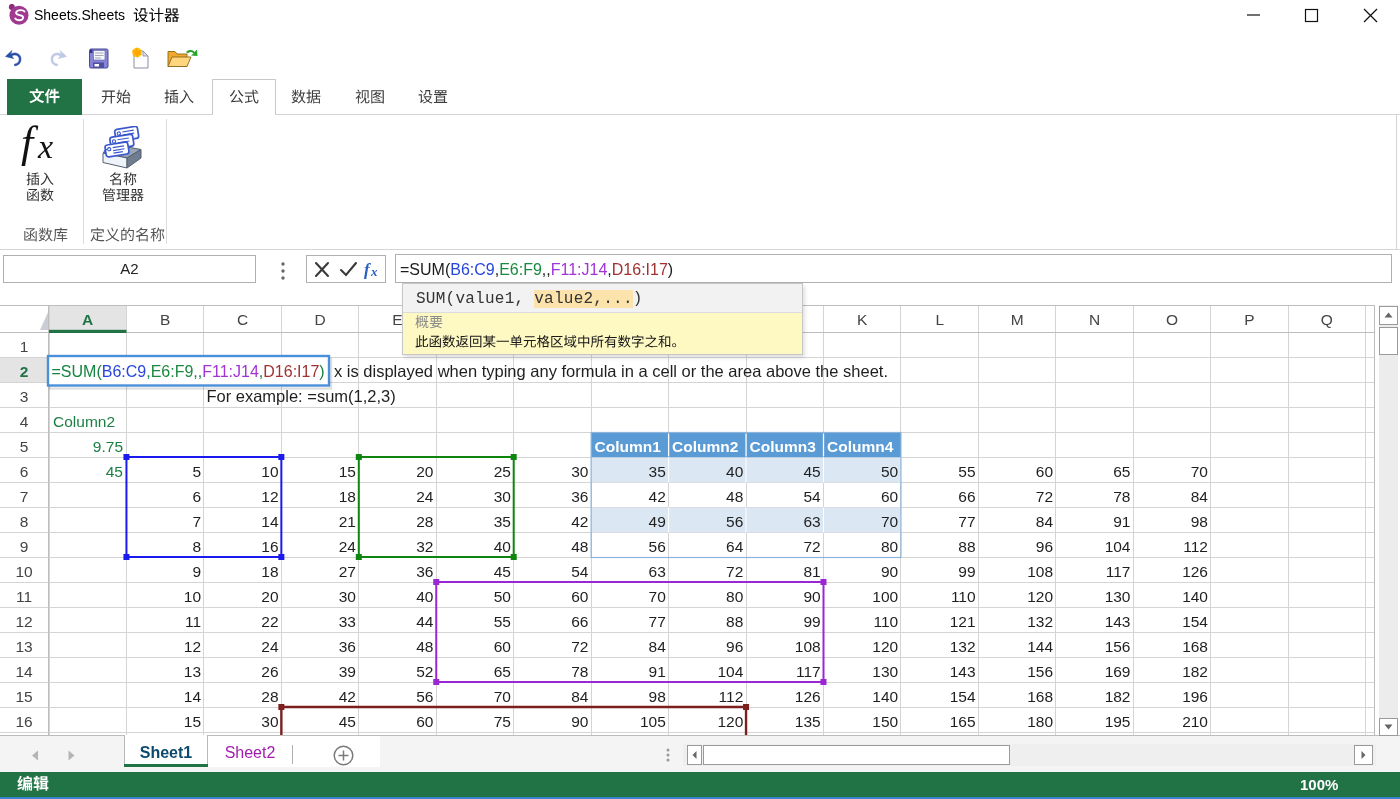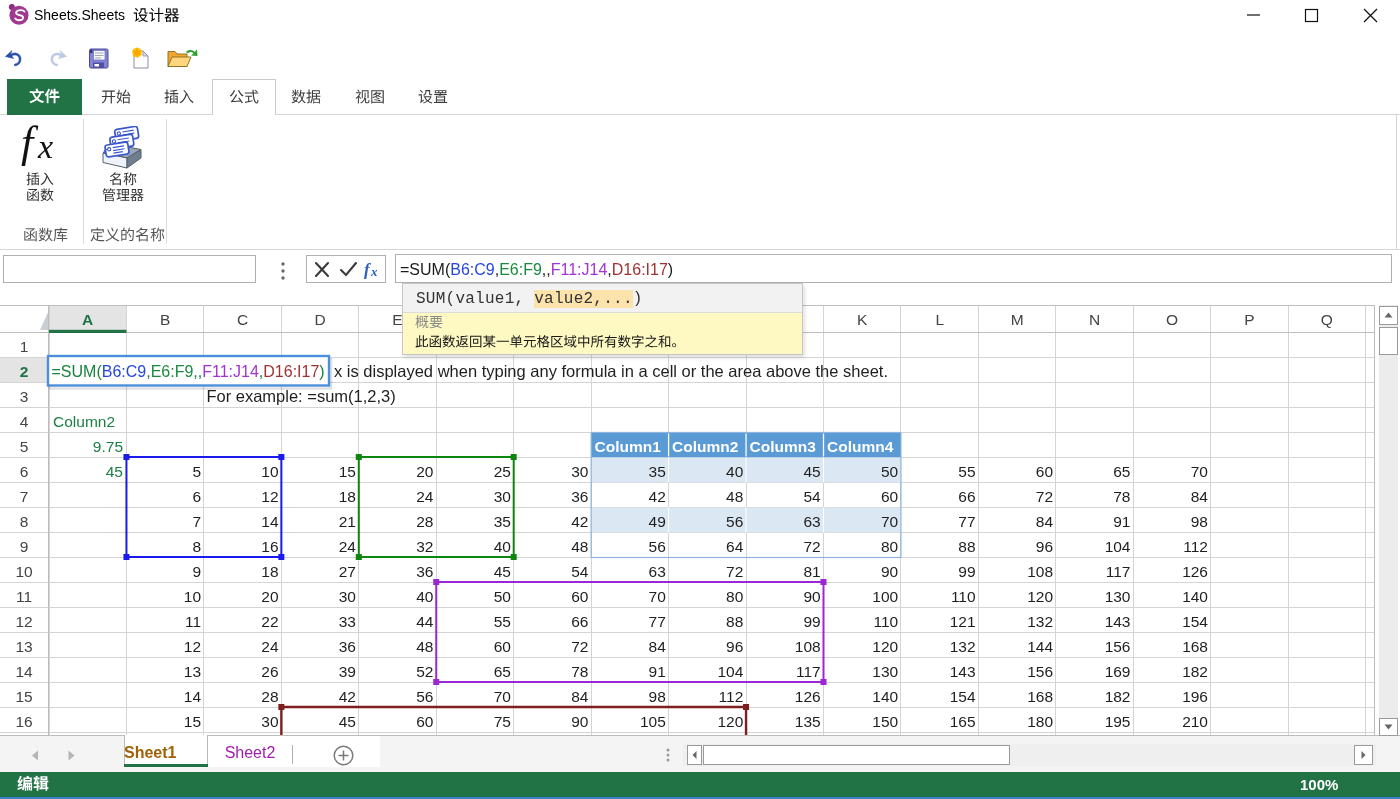--- a/index.html
+++ b/index.html
@@ -120,20 +120,21 @@
 <svg style="position:absolute;left:109.0px;top:167.9px;overflow:visible" width="30" height="21">
       <path transform="translate(0,16.1)" d="M3.7 -7.4C4.4 -6.9 5.2 -6.2 5.8 -5.7C4.2 -4.8 2.4 -4.2 0.7 -3.8C0.9 -3.6 1.1 -3.1 1.2 -2.9C2.0 -3.0 2.8 -3.3 3.5 -3.5V1.1H4.6V0.4H10.8V1.1H11.9V-4.8H6.3C8.6 -6.0 10.7 -7.7 11.8 -10.0L11.1 -10.4L10.9 -10.4H6.0C6.3 -10.8 6.6 -11.2 6.9 -11.6L5.7 -11.8C4.9 -10.5 3.3 -8.9 1.0 -7.8C1.2 -7.6 1.6 -7.3 1.7 -7.0C3.0 -7.7 4.1 -8.5 5.1 -9.4H10.3C9.4 -8.2 8.2 -7.1 6.8 -6.2C6.2 -6.8 5.2 -7.5 4.5 -8.0ZM10.8 -0.6H4.6V-3.8H10.8Z M21.2 -6.3C20.8 -4.5 20.3 -2.8 19.5 -1.7C19.7 -1.6 20.2 -1.3 20.3 -1.1C21.1 -2.4 21.8 -4.2 22.1 -6.1ZM24.9 -6.2C25.6 -4.6 26.2 -2.6 26.3 -1.3L27.3 -1.6C27.1 -2.9 26.5 -4.9 25.9 -6.4ZM21.4 -11.7C21.1 -9.9 20.5 -8.2 19.7 -6.9V-7.7H17.9V-10.2C18.6 -10.4 19.2 -10.6 19.7 -10.8L19.1 -11.6C18.1 -11.2 16.4 -10.8 14.9 -10.5C15.0 -10.3 15.1 -9.9 15.2 -9.7C15.7 -9.8 16.3 -9.9 16.9 -10.0V-7.7H14.8V-6.8H16.8C16.3 -5.2 15.3 -3.3 14.5 -2.3C14.6 -2.1 14.9 -1.7 15.0 -1.4C15.7 -2.3 16.4 -3.7 16.9 -5.1V1.1H17.9V-5.2C18.4 -4.6 18.9 -3.8 19.1 -3.4L19.7 -4.2C19.5 -4.5 18.3 -5.8 17.9 -6.2V-6.8H19.6L19.5 -6.7C19.8 -6.6 20.2 -6.3 20.4 -6.1C20.9 -6.9 21.4 -7.8 21.7 -8.9H23.1V-0.2C23.1 0.0 23.1 0.1 22.9 0.1C22.7 0.1 22.1 0.1 21.4 0.1C21.6 0.3 21.8 0.8 21.8 1.1C22.7 1.1 23.3 1.0 23.7 0.9C24.1 0.7 24.2 0.4 24.2 -0.2V-8.9H26.1C25.9 -8.4 25.6 -7.9 25.3 -7.4L26.3 -7.1C26.7 -7.9 27.1 -8.9 27.4 -9.8L26.7 -10.0L26.6 -9.9H22.1C22.2 -10.4 22.3 -11.0 22.5 -11.5Z" fill="#333"></path>
     </svg>
 <svg style="position:absolute;left:102.0px;top:183.9px;overflow:visible" width="44" height="21">
       <path transform="translate(0,16.1)" d="M3.0 -6.1V1.1H4.0V0.7H10.8V1.1H11.8V-2.4H4.0V-3.3H11.1V-6.1ZM10.8 -0.2H4.0V-1.5H10.8ZM6.2 -8.7C6.3 -8.4 6.5 -8.1 6.6 -7.8H1.4V-5.5H2.4V-7.0H11.7V-5.5H12.8V-7.8H7.7C7.5 -8.2 7.3 -8.6 7.1 -8.9ZM4.0 -5.3H10.1V-4.1H4.0ZM2.3 -11.8C2.0 -10.6 1.4 -9.4 0.6 -8.6C0.9 -8.5 1.3 -8.3 1.5 -8.1C1.9 -8.6 2.3 -9.2 2.6 -9.8H3.6C3.9 -9.3 4.2 -8.7 4.4 -8.3L5.2 -8.6C5.1 -8.9 4.9 -9.4 4.6 -9.8H6.8V-10.6H3.0C3.1 -10.9 3.3 -11.3 3.4 -11.6ZM8.3 -11.8C8.0 -10.8 7.5 -9.8 6.9 -9.1C7.1 -9.0 7.6 -8.8 7.8 -8.6C8.1 -9.0 8.3 -9.4 8.6 -9.8H9.6C10.0 -9.3 10.4 -8.7 10.6 -8.2L11.4 -8.6C11.3 -9.0 11.0 -9.4 10.7 -9.8H13.2V-10.6H8.9C9.1 -10.9 9.2 -11.3 9.3 -11.6Z M20.7 -7.6H22.8V-5.8H20.7ZM23.7 -7.6H25.9V-5.8H23.7ZM20.7 -10.2H22.8V-8.4H20.7ZM23.7 -10.2H25.9V-8.4H23.7ZM18.5 -0.3V0.7H27.5V-0.3H23.8V-2.2H27.1V-3.2H23.8V-4.8H26.9V-11.1H19.7V-4.8H22.7V-3.2H19.5V-2.2H22.7V-0.3ZM14.5 -1.4 14.8 -0.3C16.0 -0.7 17.6 -1.3 19.1 -1.8L18.9 -2.8L17.4 -2.3V-5.8H18.8V-6.8H17.4V-9.8H19.0V-10.8H14.6V-9.8H16.4V-6.8H14.8V-5.8H16.4V-2.0C15.7 -1.8 15.0 -1.6 14.5 -1.4Z M30.7 -10.2H33.1V-8.2H30.7ZM36.7 -10.2H39.2V-8.2H36.7ZM36.6 -6.8C37.2 -6.6 37.9 -6.2 38.4 -5.9H34.3C34.6 -6.3 34.9 -6.8 35.2 -7.3L34.1 -7.4V-11.1H29.8V-7.3H34.0C33.8 -6.8 33.5 -6.4 33.1 -5.9H28.7V-4.9H32.2C31.2 -4.1 30.0 -3.3 28.4 -2.8C28.6 -2.6 28.9 -2.2 29.0 -2.0L29.8 -2.3V1.1H30.8V0.7H33.1V1.0H34.1V-3.2H31.4C32.3 -3.7 33.0 -4.3 33.5 -4.9H36.1C36.7 -4.3 37.5 -3.7 38.3 -3.2H35.8V1.1H36.7V0.7H39.2V1.0H40.2V-2.3L40.9 -2.1C41.1 -2.3 41.4 -2.7 41.6 -2.9C40.1 -3.3 38.5 -4.0 37.5 -4.9H41.3V-5.9H38.8L39.2 -6.3C38.8 -6.7 37.9 -7.1 37.1 -7.3ZM35.7 -11.1V-7.3H40.2V-11.1ZM30.8 -0.2V-2.3H33.1V-0.2ZM36.7 -0.2V-2.3H39.2V-0.2Z" fill="#333"></path>
     </svg>
 <svg style="position:absolute;left:89.5px;top:222.8px;overflow:visible" width="77" height="22">
       <path transform="translate(0,17.2)" d="M3.4 -5.7C3.0 -3.0 2.2 -0.8 0.5 0.5C0.8 0.7 1.3 1.0 1.5 1.2C2.5 0.4 3.2 -0.8 3.7 -2.2C5.1 0.4 7.3 1.0 10.5 1.0H14.0C14.0 0.6 14.2 0.1 14.4 -0.2C13.7 -0.2 11.1 -0.2 10.5 -0.2C9.6 -0.2 8.8 -0.2 8.1 -0.3V-3.4H12.5V-4.4H8.1V-6.9H11.9V-8.0H3.2V-6.9H6.9V-0.7C5.7 -1.1 4.7 -2.0 4.1 -3.6C4.3 -4.2 4.4 -4.9 4.5 -5.5ZM6.4 -12.4C6.6 -11.9 6.9 -11.4 7.1 -10.9H1.2V-7.6H2.3V-9.8H12.6V-7.6H13.8V-10.9H8.4C8.2 -11.4 7.8 -12.2 7.5 -12.7Z M21.2 -12.3C21.7 -11.2 22.4 -9.6 22.7 -8.6L23.7 -9.1C23.4 -10.0 22.7 -11.5 22.2 -12.7ZM26.9 -11.5C25.9 -8.6 24.6 -6.1 22.5 -4.0C20.7 -5.9 19.2 -8.3 18.2 -10.9L17.2 -10.5C18.3 -7.7 19.8 -5.2 21.7 -3.2C20.1 -1.8 18.0 -0.6 15.5 0.2C15.8 0.5 16.0 0.9 16.2 1.2C18.7 0.3 20.8 -0.9 22.5 -2.4C24.2 -0.8 26.3 0.4 28.6 1.2C28.8 0.9 29.2 0.4 29.4 0.2C27.1 -0.5 25.1 -1.7 23.4 -3.2C25.5 -5.4 27.0 -8.1 28.0 -11.1Z M38.3 -6.3C39.1 -5.2 40.1 -3.8 40.6 -2.8L41.5 -3.4C41.0 -4.3 40.0 -5.8 39.1 -6.8ZM33.6 -12.6C33.5 -11.9 33.2 -10.9 33.0 -10.2H31.3V0.8H32.3V-0.4H36.5V-10.2H34.0C34.3 -10.8 34.6 -11.7 34.8 -12.4ZM32.3 -9.2H35.5V-6.0H32.3ZM32.3 -1.4V-5.0H35.5V-1.4ZM39.0 -12.7C38.5 -10.6 37.7 -8.5 36.6 -7.2C36.9 -7.0 37.4 -6.7 37.6 -6.5C38.1 -7.3 38.6 -8.2 39.0 -9.2H42.8C42.7 -3.2 42.4 -0.9 41.9 -0.4C41.8 -0.1 41.6 -0.1 41.3 -0.1C41.0 -0.1 40.0 -0.1 39.1 -0.2C39.3 0.1 39.4 0.6 39.4 0.9C40.3 0.9 41.2 1.0 41.7 0.9C42.2 0.9 42.5 0.7 42.9 0.3C43.5 -0.4 43.7 -2.8 43.9 -9.7C43.9 -9.8 43.9 -10.2 43.9 -10.2H39.4C39.6 -10.9 39.9 -11.7 40.0 -12.4Z M48.9 -7.9C49.7 -7.4 50.6 -6.7 51.3 -6.1C49.5 -5.2 47.6 -4.5 45.7 -4.1C45.9 -3.8 46.2 -3.4 46.3 -3.1C47.1 -3.3 48.0 -3.5 48.8 -3.8V1.2H49.9V0.4H56.6V1.2H57.7V-5.1H51.8C54.3 -6.4 56.4 -8.3 57.7 -10.7L56.9 -11.2L56.7 -11.1H51.4C51.8 -11.5 52.1 -12.0 52.4 -12.4L51.1 -12.6C50.2 -11.2 48.5 -9.5 46.0 -8.4C46.3 -8.2 46.7 -7.8 46.8 -7.5C48.3 -8.2 49.4 -9.1 50.4 -10.1H56.0C55.1 -8.7 53.8 -7.6 52.3 -6.7C51.6 -7.3 50.6 -8.0 49.8 -8.6ZM56.6 -0.6H49.9V-4.1H56.6Z M67.7 -6.8C67.3 -4.9 66.7 -3.0 65.9 -1.8C66.1 -1.7 66.6 -1.4 66.8 -1.2C67.7 -2.5 68.3 -4.5 68.7 -6.6ZM71.7 -6.6C72.4 -5.0 73.0 -2.8 73.2 -1.4L74.3 -1.7C74.0 -3.1 73.4 -5.2 72.7 -6.9ZM68.0 -12.6C67.6 -10.7 67.0 -8.7 66.1 -7.4V-8.3H64.2V-11.0C64.9 -11.1 65.6 -11.4 66.1 -11.6L65.5 -12.5C64.4 -12.0 62.5 -11.5 60.9 -11.3C61.1 -11.0 61.2 -10.7 61.3 -10.4C61.9 -10.5 62.5 -10.6 63.1 -10.7V-8.3H60.8V-7.2H63.0C62.4 -5.5 61.4 -3.6 60.5 -2.5C60.7 -2.2 60.9 -1.8 61.0 -1.5C61.8 -2.5 62.5 -3.9 63.1 -5.4V1.2H64.2V-5.5C64.7 -4.9 65.2 -4.0 65.5 -3.6L66.1 -4.5C65.8 -4.9 64.6 -6.2 64.2 -6.7V-7.2H66.0L65.9 -7.2C66.2 -7.0 66.7 -6.7 66.9 -6.6C67.4 -7.4 67.9 -8.4 68.3 -9.6H69.8V-0.2C69.8 0.0 69.7 0.1 69.5 0.1C69.3 0.1 68.7 0.1 68.0 0.1C68.1 0.4 68.3 0.8 68.4 1.1C69.3 1.1 70.0 1.1 70.4 0.9C70.8 0.8 70.9 0.4 70.9 -0.2V-9.6H72.9C72.7 -9.0 72.4 -8.4 72.2 -7.9L73.2 -7.6C73.6 -8.5 74.0 -9.5 74.4 -10.5L73.6 -10.7L73.5 -10.6H68.6C68.8 -11.2 68.9 -11.8 69.1 -12.4Z" fill="#555"></path>
     </svg>
 <div class="abs" style="left:3px;top:255px;width:253px;height:28px;border:1px solid #b0b0b0;background:#fff"></div>
+<div class="abs" style="left:3px;top:255px;width:253px;height:28px;font-size:15px;color:#222;text-align:center;line-height:28px">A2</div>
 <svg class="abs" style="left:278px;top:260px" width="10" height="24">
 <circle cx="5" cy="4" r="1.7" fill="#666"></circle>
       <circle cx="5" cy="11" r="1.7" fill="#666"></circle>
       <circle cx="5" cy="18" r="1.7" fill="#666"></circle>
 </svg>
 <div class="abs" style="left:306px;top:255px;width:80px;height:28px;border:1px solid #b0b0b0;background:#fff"></div>
 <svg class="abs" style="left:306px;top:255px" width="80" height="28">
 <g stroke="#3a3a3a" stroke-width="2.1" stroke-linecap="round">
 <line x1="10" y1="8" x2="22" y2="21"></line>
         <line x1="22" y1="8" x2="10" y2="21"></line>
@@ -452,21 +453,21 @@
 <div class="abs" style="left:0;top:735px;width:1400px;height:37px;background:#f4f4f4"></div>
 <div class="abs" style="left:0;top:735px;width:1400px;height:1px;background:#bcbcbc"></div>
 <div class="abs" style="left:124px;top:736px;width:256px;height:31px;background:#fff"></div>
 <div class="abs" style="left:124px;top:735px;width:84px;height:2px;background:#fff"></div>
 <svg class="abs" style="left:25px;top:746px" width="60" height="18">
 <path d="M13 4.5 L13 14.5 L7 9.5 Z" fill="#b5b5b5"></path>
 <path d="M43.5 4.5 L43.5 14.5 L49.5 9.5 Z" fill="#b5b5b5"></path>
 </svg>
 <div class="abs" style="left:124px;top:735px;width:84px;height:31px;background:#fff;border-left:1px solid #b9b9b9;border-right:1px solid #b9b9b9"></div>
 <div class="abs" style="left:124px;top:764px;width:84px;height:3px;background:#217346"></div>
-<div class="abs" style="left:124px;top:744px;width:84px;text-align:left;font-size:16px;font-weight:bold;color:#a16207">Sheet1</div>
+<div class="abs" style="left:124px;top:744px;width:84px;text-align:center;font-size:16px;font-weight:bold;color:#0c4a6e">Sheet1</div>
 <div class="abs" style="left:208px;top:744px;width:84px;text-align:center;font-size:16px;color:#a21caf">Sheet2</div>
 <div class="abs" style="left:292px;top:745px;width:1px;height:19px;background:#b0b0b0"></div>
 <svg class="abs" style="left:332px;top:744px" width="24" height="24">
 <circle cx="11.5" cy="11.5" r="9.3" fill="none" stroke="#7a7a7a" stroke-width="1.5"></circle>
 <line x1="6.5" y1="11.5" x2="16.5" y2="11.5" stroke="#7a7a7a" stroke-width="1.5"></line>
 <line x1="11.5" y1="6.5" x2="11.5" y2="16.5" stroke="#7a7a7a" stroke-width="1.5"></line>
 </svg>
 <svg class="abs" style="left:663px;top:747px" width="10" height="18">
 <circle cx="5" cy="3" r="1.5" fill="#999"></circle>
       <circle cx="5" cy="8" r="1.5" fill="#999"></circle>

